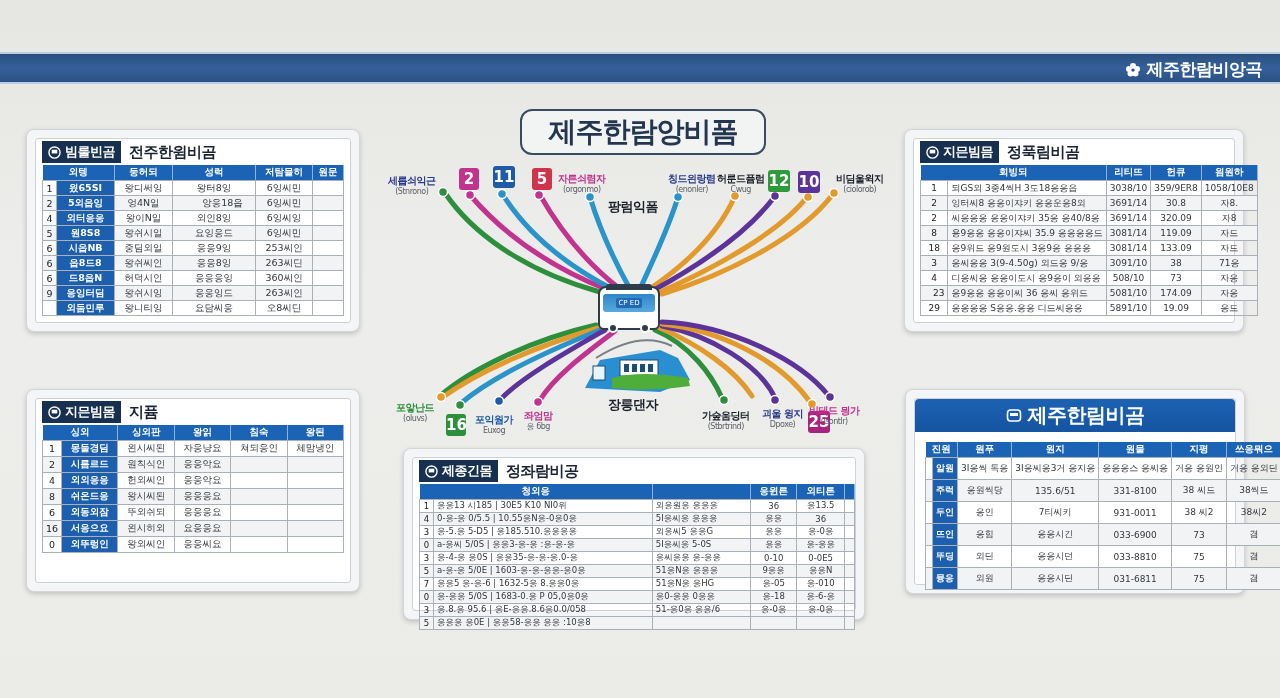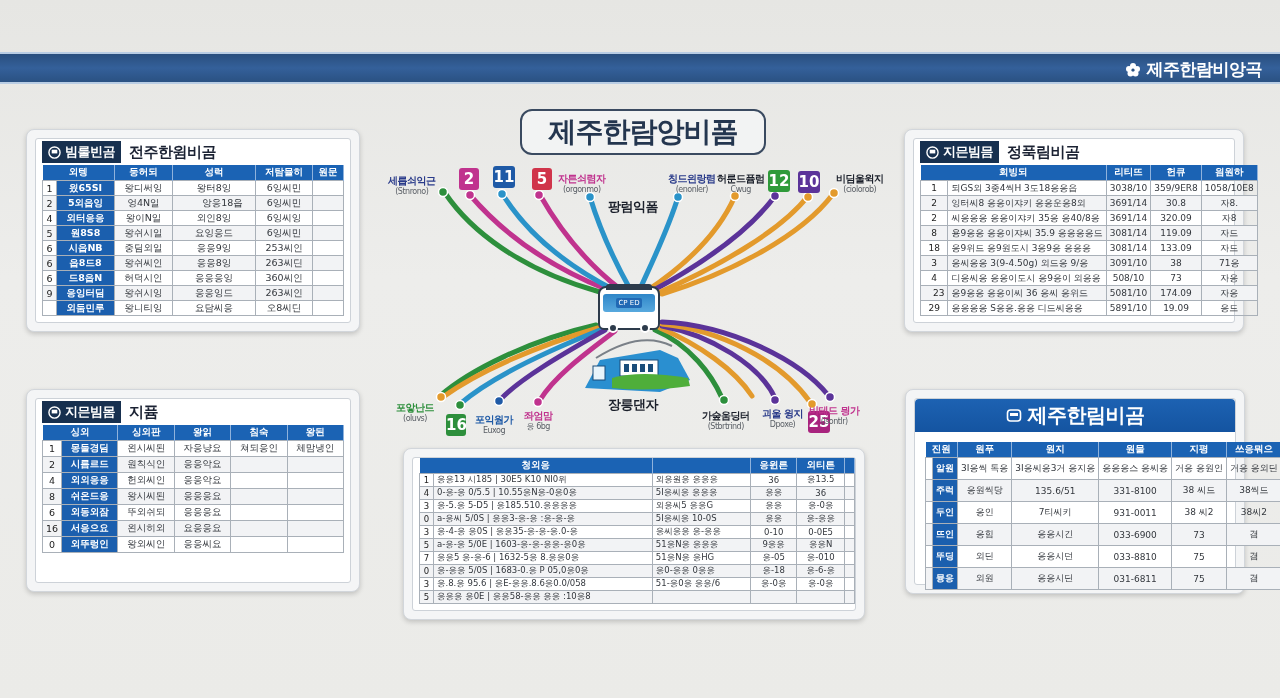--- a/index.html
+++ b/index.html
@@ -479,20 +479,30 @@
             <td style="height: 16px;"></td>
             <td style="height: 16px;"></td>
           </tr>
         </tbody>
     </table>
   </div>
 </div>
 
 <div class="panel" style="left:403px;top:448px;width:462px;height:172px;">
   <div class="panel-inner" style="height:100%;">
+    <div class="panel-head">
+      <span class="tag">
+        <svg class="bus-ico" viewBox="0 0 14 14">
+            <circle cx="7" cy="7" r="6" fill="none" stroke="#fff" stroke-width="1.5"></circle>
+            <rect x="4" y="4" width="6" height="4" fill="#fff"></rect>
+          </svg>
+        <span>제종긴몸</span>
+      </span>
+      <span class="panel-title">정좌람비공</span>
+    </div>
     <table class="grid" style="width:436px;margin-left:6px;font-size:8.5px;">
       <thead>
           <tr>
         <th colspan="2">청외응</th>
         <th></th>
         <th>응윈른</th>
         <th>외티튼</th>
         <th></th>
       </tr>
         </thead>
@@ -517,21 +527,21 @@
             <td class="num" style="height: 11px;">3</td>
             <td class="left" style="height: 11px;">응-5.응 5-D5 | 응185.510.응응응응</td>
             <td class="left" style="height: 11px;">외응씨5 응응G</td>
             <td style="height: 11px;">응응</td>
             <td style="height: 11px;">응-0응</td>
             <td style="height: 11px;"></td>
           </tr>
           <tr>
             <td class="num" style="height: 11px;">0</td>
             <td class="left" style="height: 11px;">a-응씨 5/0S | 응응3-응-응 :응-응-응</td>
-            <td class="left" style="height: 11px;">5I응씨응 10-0S</td>
+            <td class="left" style="height: 11px;">5I응씨응 5-0S</td>
             <td style="height: 11px;">응응</td>
             <td style="height: 11px;">응-응응</td>
             <td style="height: 11px;"></td>
           </tr>
           <tr>
             <td class="num" style="height: 11px;">3</td>
             <td class="left" style="height: 11px;">응-4-응 응0S | 응응35-응-응-응.0-응</td>
             <td class="left" style="height: 11px;">응씨응응 응-응응</td>
             <td style="height: 11px;">0-10</td>
             <td style="height: 11px;">0-0E5</td>

